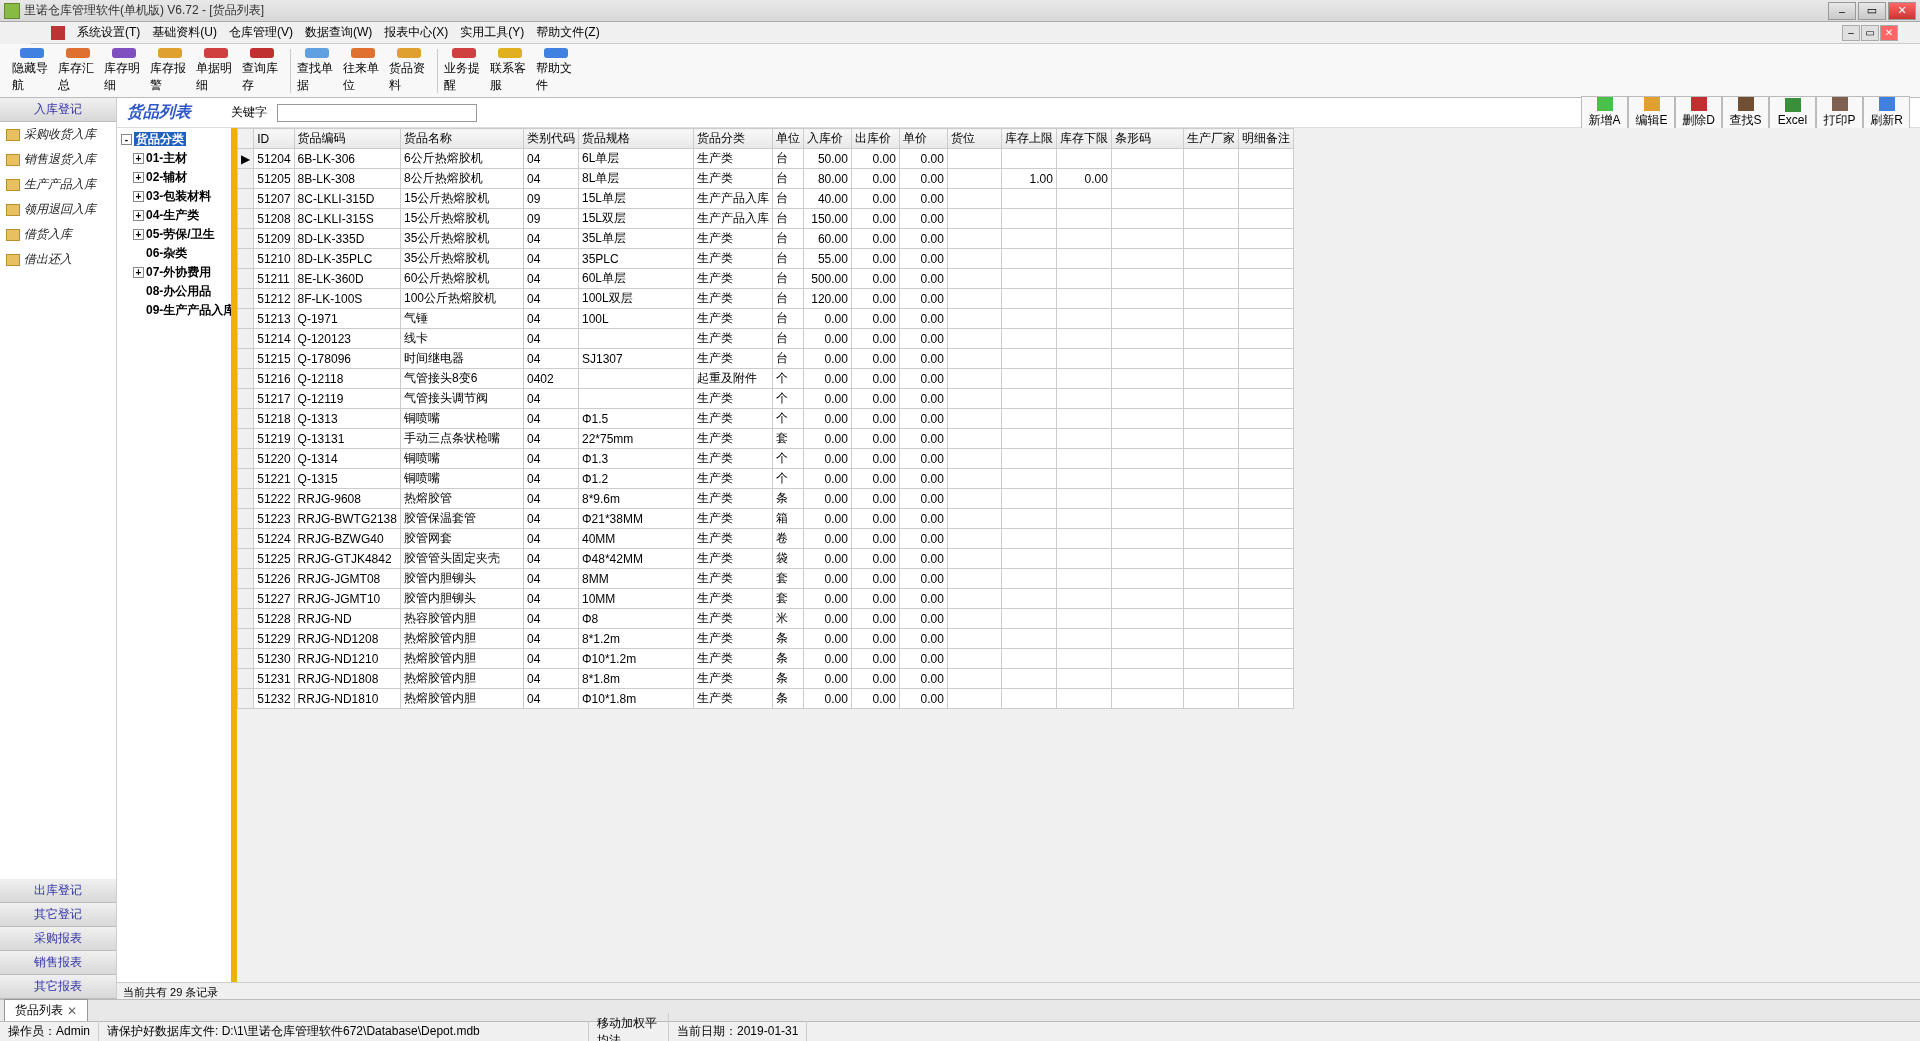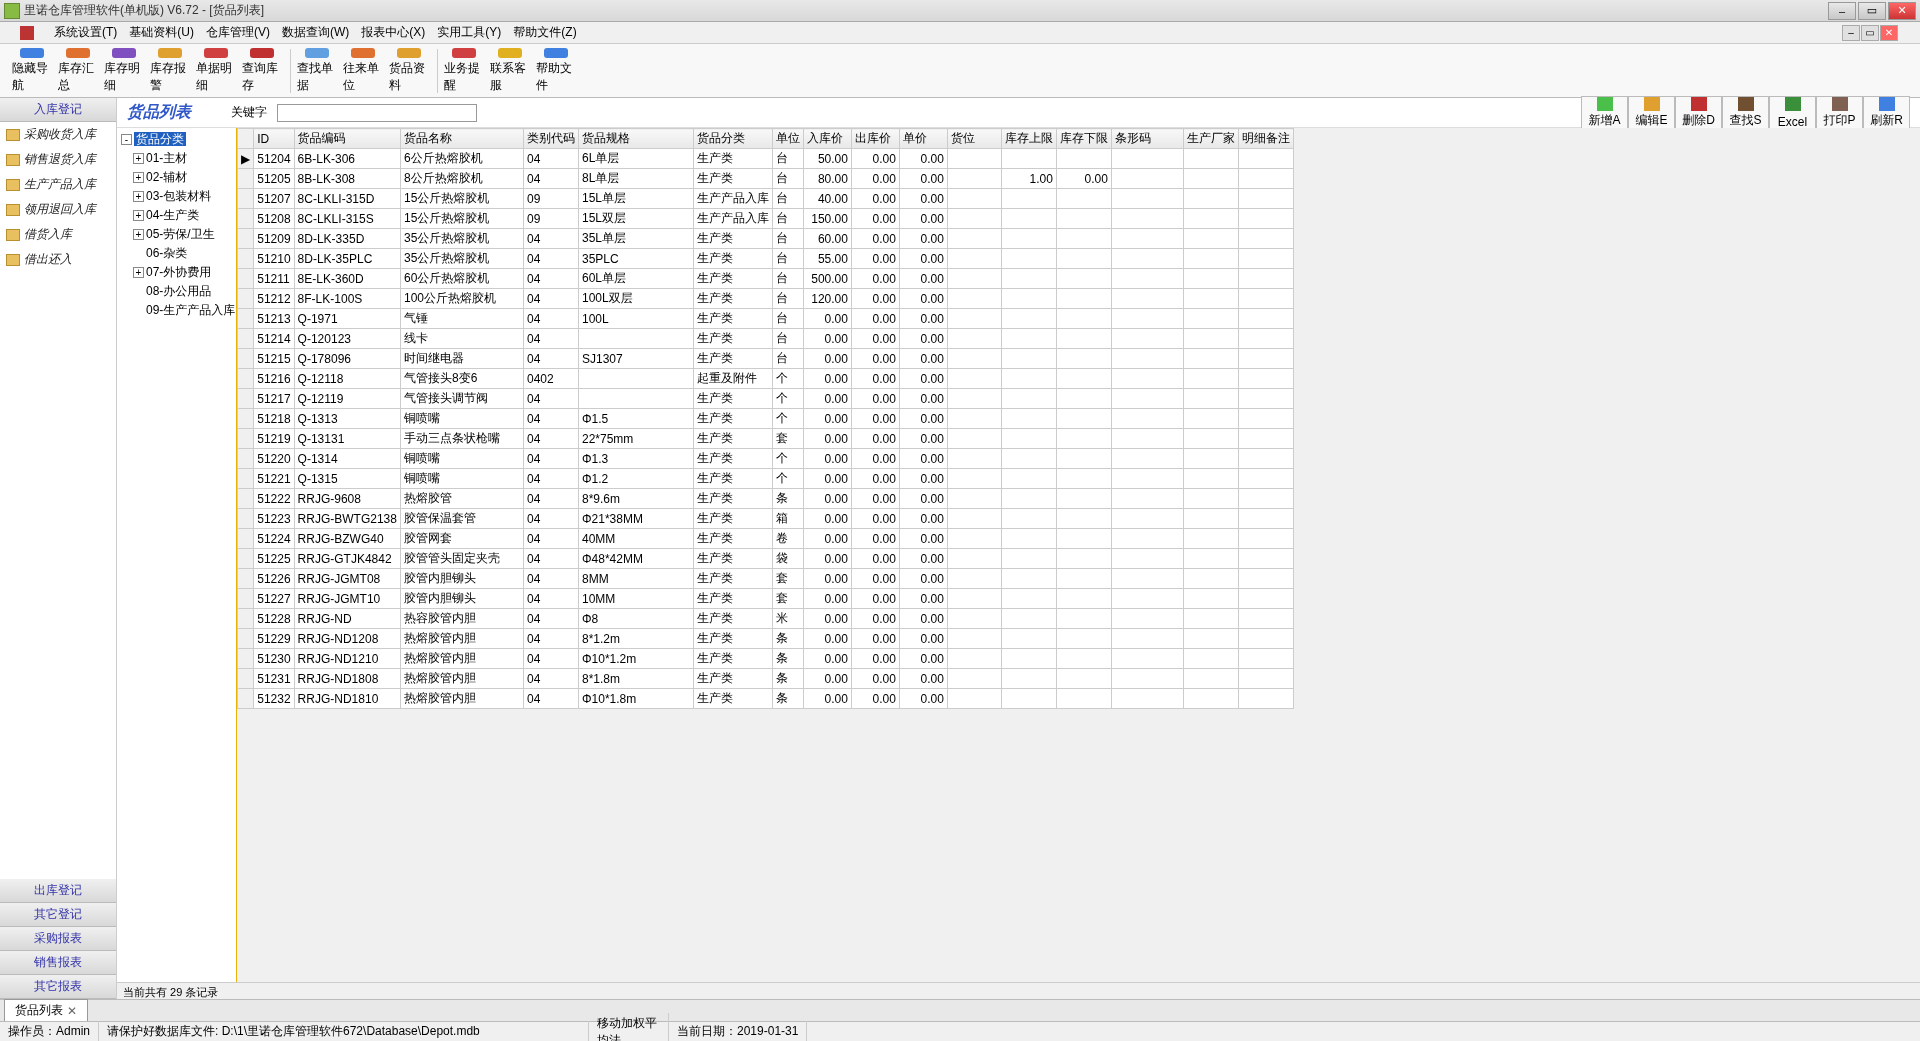--- a/index.html
+++ b/index.html
@@ -3,42 +3,42 @@
 <meta charset="utf-8">
 <style>
 * { margin:0; padding:0; box-sizing:border-box; font-family:"SimSun","Microsoft YaHei",sans-serif; font-size:12px; }
 body { background:#f0f0f0; width:1920px; height:1041px; overflow:hidden; display:flex; flex-direction:column; }
 .titlebar { background:linear-gradient(#e8e8e8,#d8d8d8); height:22px; display:flex; align-items:center; padding:0 4px; border-bottom:1px solid #aaa; }
 .titlebar .icon { width:16px; height:16px; background:#8b4; margin-right:4px; border:1px solid #683; }
 .titlebar .title { flex:1; color:#333; }
 .win-btns { display:flex; gap:2px; }
 .win-btn { width:28px; height:18px; background:linear-gradient(#e8e8e8,#c8c8c8); border:1px solid #999; display:flex; align-items:center; justify-content:center; font-size:11px; cursor:pointer; }
 .win-btn.close { background:linear-gradient(#f66,#c33); color:#fff; }
-.menubar { background:#f0f0f0; height:22px; display:flex; align-items:center; padding:0 20px; gap:12px; border-bottom:1px solid #ccc; }
+.menubar { background:#f0f0f0; height:22px; display:flex; align-items:center; padding:0 20px; gap:4px; border-bottom:1px solid #ccc;margin-left:31px; }
 .menubar .micon { width:14px; height:14px; background:#b33; margin-right:2px; }
 .menubar span { padding:2px 6px; cursor:pointer; }
 .toolbar { background:#f8f8f8; height:54px; display:flex; align-items:center; padding:2px 10px; border-bottom:1px solid #bbb; }
 .tbtn { width:44px; height:50px; display:flex; flex-direction:column; align-items:center; justify-content:center; cursor:pointer; padding:2px; margin-right:2px; }
 .tbtn .ticon { width:24px; height:24px; border-radius:3px; margin-bottom:2px; }
 .tsep { width:1px; height:44px; background:#ccc; margin:0 4px; }
 .main { flex:1; display:flex; min-height:0; }
 .nav { width:117px; background:#fff; border-right:1px solid #ccc; display:flex; flex-direction:column; }
 .nav-hdr { background:linear-gradient(#f0f0f0,#d8d8d8); text-align:center; padding:3px 0; color:#33a; border-bottom:1px solid #bbb; cursor:pointer; }
 .nav-body { flex:1; overflow:auto;font-style:italic; }
 .nav-item { padding:4px 6px; display:flex; align-items:center; cursor:pointer; color:#222; }
 .nav-item .fold { width:14px; height:12px; background:#e8c060; border:1px solid #b89030; margin-right:4px; }
 .content { flex:1; display:flex; flex-direction:column; min-width:0; background:#fff; position:relative; }
 .c-top { height:30px; display:flex; align-items:center; padding:4px 10px; gap:10px; border-bottom:1px solid #ddd; }
 .c-title { font-size:16px; font-weight:bold; color:#3058c8; font-style:italic; margin-right:30px; }
 .kw-input { width:200px; height:18px; border:1px solid #999; }
 .act-btns { margin-left:auto; display:flex; gap:0; }
-.abtn { width:47px; height:34px; border:1px solid #bbb; background:#f8f8f8; display:flex; flex-direction:column; align-items:center; justify-content:space-between; cursor:pointer; font-size:11px; }
+.abtn { width:47px; height:34px; border:1px solid #bbb; background:#f8f8f8; display:flex; flex-direction:column; align-items:center; justify-content:center; cursor:pointer; font-size:11px; }
 .abtn .ai { width:16px; height:14px; margin-bottom:1px; }
 .c-body { flex:1; display:flex; min-height:0; }
-.tree { width:120px; border-right:1px solid #eab308; padding:2px; overflow:auto; background:#fff; font-size:11px; }
+.tree { width:120px; border-right:6px solid #eab308; padding:2px; overflow:auto; background:#fff; font-size:11px;font-weight:bold; }
 .tree-row { padding:1px 2px; white-space:nowrap; cursor:pointer; }
 .tree-row .sel { background:#2060c0; color:#fff; padding:0 2px; }
 .tree-row .exp { display:inline-block; width:11px; height:11px; border:1px solid #888; text-align:center; line-height:9px; font-size:10px; margin-right:2px; vertical-align:middle; background:#fff; }
 .grid { flex:1; overflow:auto; background:#f0f0f0; }
 table { border-collapse:collapse; background:#fff; font-size:11px; }
 th,td { border:1px solid #ccc; padding:1px 3px; height:14px; white-space:nowrap; text-align:left; }
 th { background:linear-gradient(#f8f8f8,#e8e8e8); font-weight:normal; position:sticky; top:0; }
 td.num { text-align:right; }
 .row-ind { width:12px; background:#f0f0f0; }
 .footer-count { height:17px; background:#f0f0f0; border-top:1px solid #ccc; padding:2px 6px; font-size:11px; }

